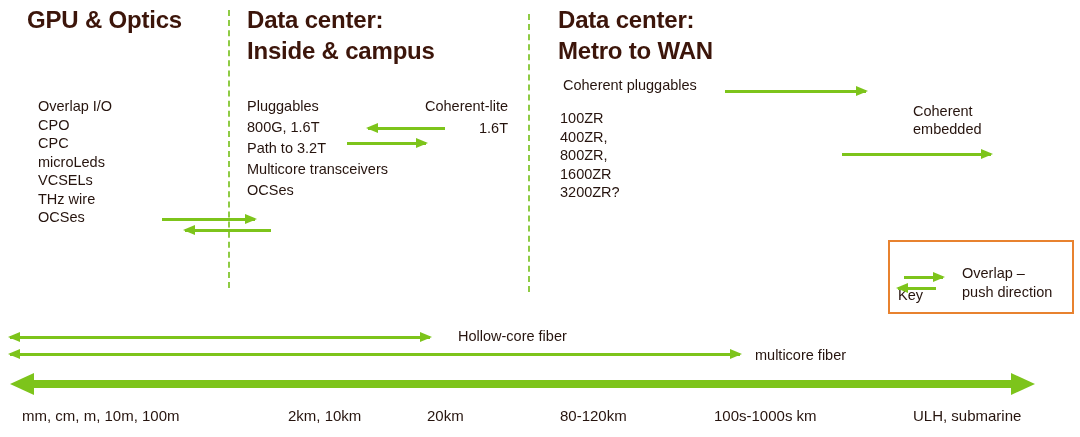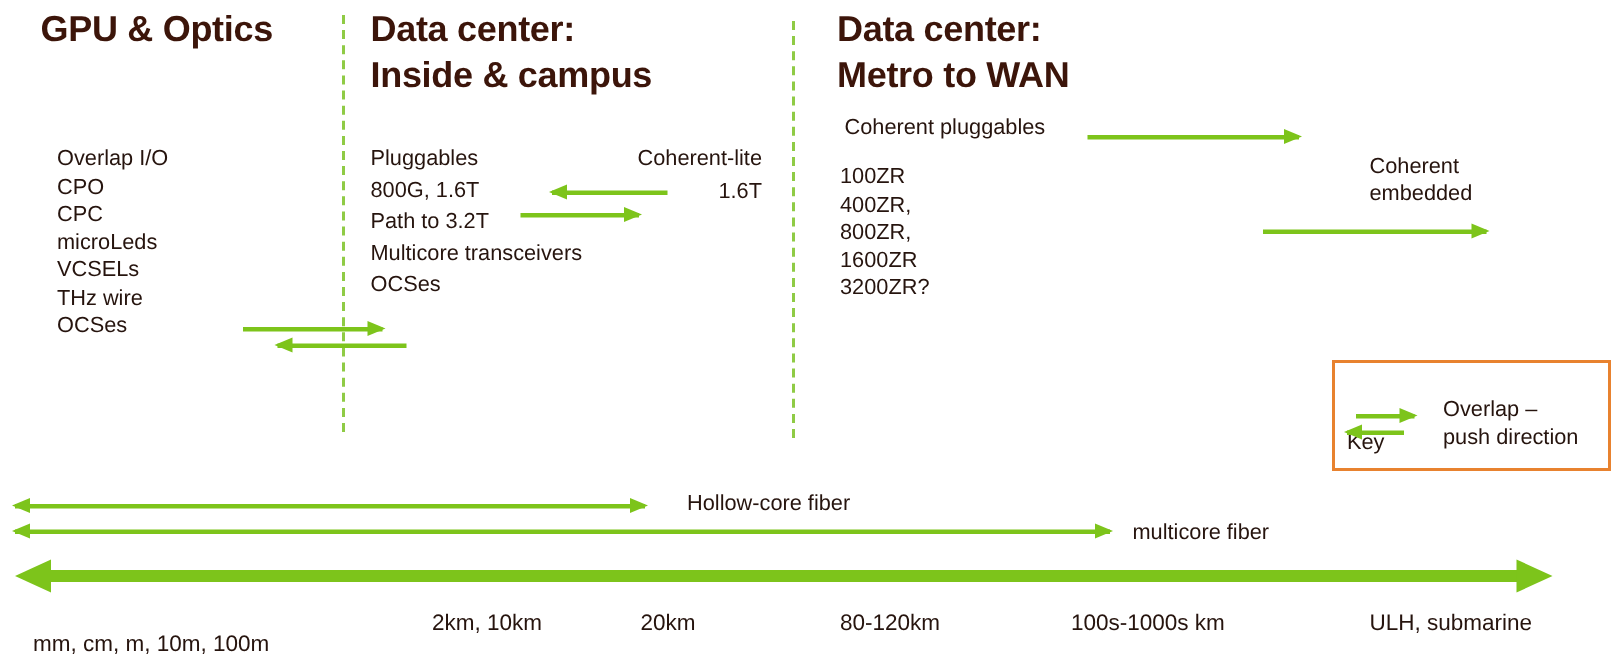--- a/index.html
+++ b/index.html
@@ -136,20 +136,20 @@
     <div class="ah r"></div>
   </div>
   <div class="txt" style="left:755px; top:347px;">multicore fiber</div>
 
   <div class="arrow thick" style="left:10px; top:372px; width:1025px;">
     <div class="shaft"></div>
     <div class="ah l"></div>
     <div class="ah r"></div>
   </div>
 
-  <div class="axis-label" style="left:22px;margin-top:14px;">mm,  cm, m,  10m, 100m</div>
+  <div class="axis-label" style="left:22px;">mm,  cm, m,  10m, 100m</div>
   <div class="axis-label" style="left:288px;">2km, 10km</div>
   <div class="axis-label" style="left:427px;">20km</div>
   <div class="axis-label" style="left:560px;">80-120km</div>
   <div class="axis-label" style="left:714px;">100s-1000s km</div>
   <div class="axis-label" style="left:913px;">ULH, submarine</div>
 
 </div>
 
 </body></html>

